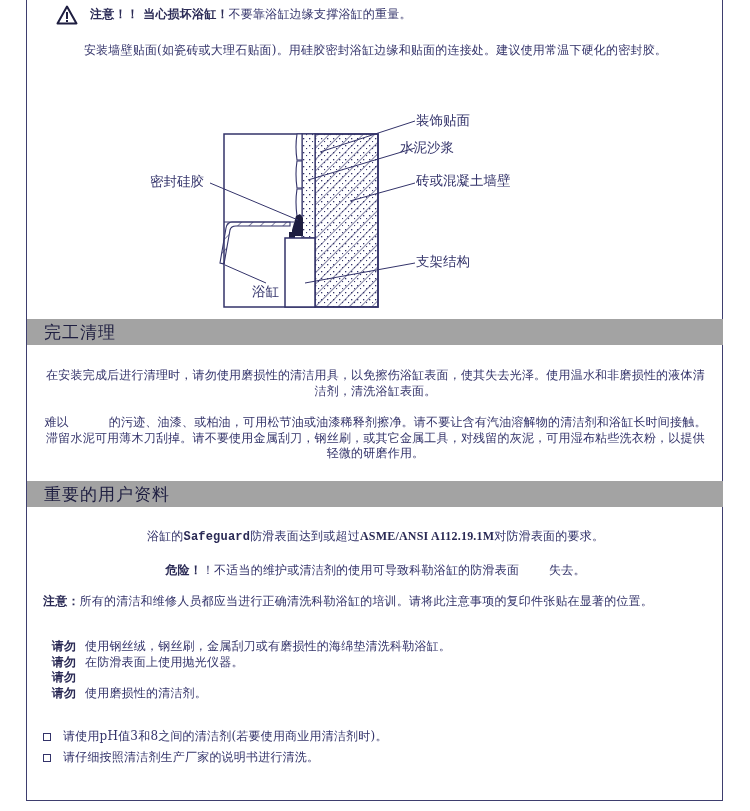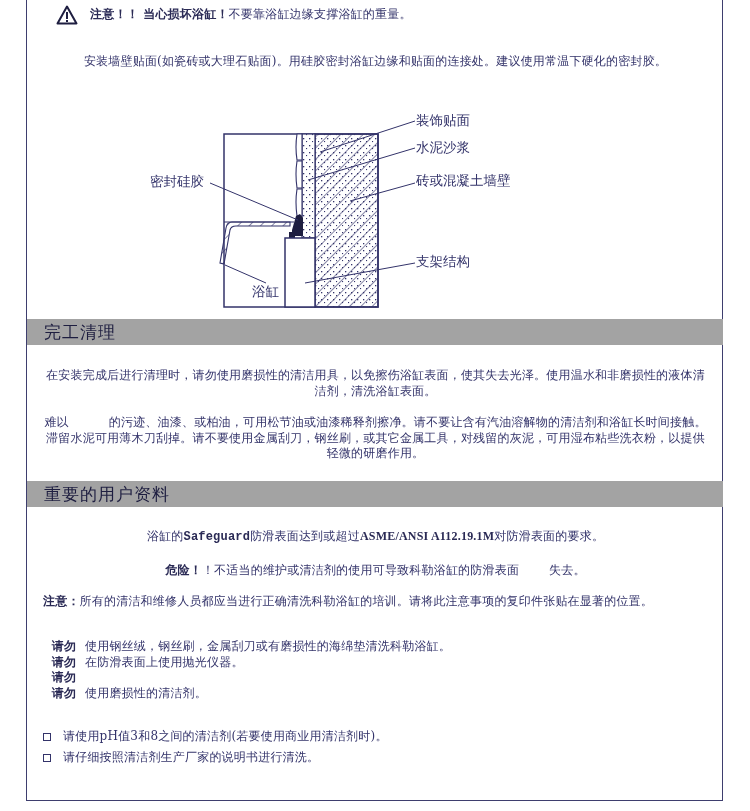--- a/index.html
+++ b/index.html
@@ -33,21 +33,21 @@
 <div class="abs warn-row txt">
   <svg class="warn-icon" viewBox="0 0 22 20">
     <path d="M11 1.5 L20.5 18.5 L1.5 18.5 Z" fill="none" stroke="#1e1e40" stroke-width="2" stroke-linejoin="round"></path>
     <rect x="10" y="7" width="2" height="7" fill="#1e1e40"></rect>
     <rect x="10" y="15" width="2" height="2" fill="#1e1e40"></rect>
   </svg>
   <span class="bold">注意！！ 当心损坏浴缸！</span>
   <span>不要靠浴缸边缘支撑浴缸的重量。</span>
 </div>
 
-<div class="p txt" style="top:54px;">安装墙壁贴面(如瓷砖或大理石贴面)。用硅胶密封浴缸边缘和贴面的连接处。建议使用常温下硬化的密封胶。</div>
+<div class="p txt" style="top:43px;">安装墙壁贴面(如瓷砖或大理石贴面)。用硅胶密封浴缸边缘和贴面的连接处。建议使用常温下硬化的密封胶。</div>
 
 <div class="diagram">
   <svg width="400" height="210" viewBox="0 0 400 210">
     <defs>
       <pattern id="hatch" width="8" height="8" patternUnits="userSpaceOnUse" patternTransform="rotate(45)">
         <line x1="0" y1="0" x2="0" y2="8" stroke="#33336a" stroke-width="1.2"></line>
       </pattern>
       <pattern id="dots" width="6" height="7" patternUnits="userSpaceOnUse">
         <rect x="1" y="2" width="1.3" height="1.3" fill="#33336a"></rect>
         <rect x="4" y="5" width="1.1" height="1.1" fill="#33336a"></rect>
@@ -76,21 +76,21 @@
     <path d="M150 114 L92 114 Q87 114 86 120 L80 155 L84 156 L90 122 Q91 118 96 118 L150 118 Z" fill="url(#hatch)" stroke="#33336a" stroke-width="1.1"></path>
 
     <line x1="180" y1="44" x2="275" y2="13" stroke="#33336a" stroke-width="1"></line>
     <line x1="168" y1="72" x2="275" y2="40" stroke="#33336a" stroke-width="1"></line>
     <line x1="210" y1="93" x2="275" y2="75" stroke="#33336a" stroke-width="1"></line>
     <line x1="70" y1="75" x2="158" y2="112" stroke="#33336a" stroke-width="1"></line>
     <line x1="165" y1="175" x2="275" y2="155" stroke="#33336a" stroke-width="1"></line>
     <line x1="85" y1="157" x2="126" y2="175" stroke="#33336a" stroke-width="1"></line>
   </svg>
   <span class="lbl" style="left:276px;top:4px;">装饰贴面</span>
-  <span class="lbl" style="left:276px;top:31px;">水泥沙浆</span>
+  <span class="lbl" style="left:260px;top:31px;">水泥沙浆</span>
   <span class="lbl" style="left:276px;top:64px;">砖或混凝土墙壁</span>
   <span class="lbl" style="left:10px;top:65px;">密封硅胶</span>
   <span class="lbl" style="left:276px;top:145px;font-family:Liberation Mono, monospace;">支架结构</span>
   <span class="lbl" style="left:112px;top:175px;">浴缸</span>
 </div>
 
 <div class="sec-bar" style="top:319px;">
   <span class="sec-title">完工清理</span>
 </div>
 <div class="p txt" style="top:368px;">在安装完成后进行清理时，请勿使用磨损性的清洁用具，以免擦伤浴缸表面，使其失去光泽。使用温水和非磨损性的液体清洁剂，清洗浴缸表面。</div>

